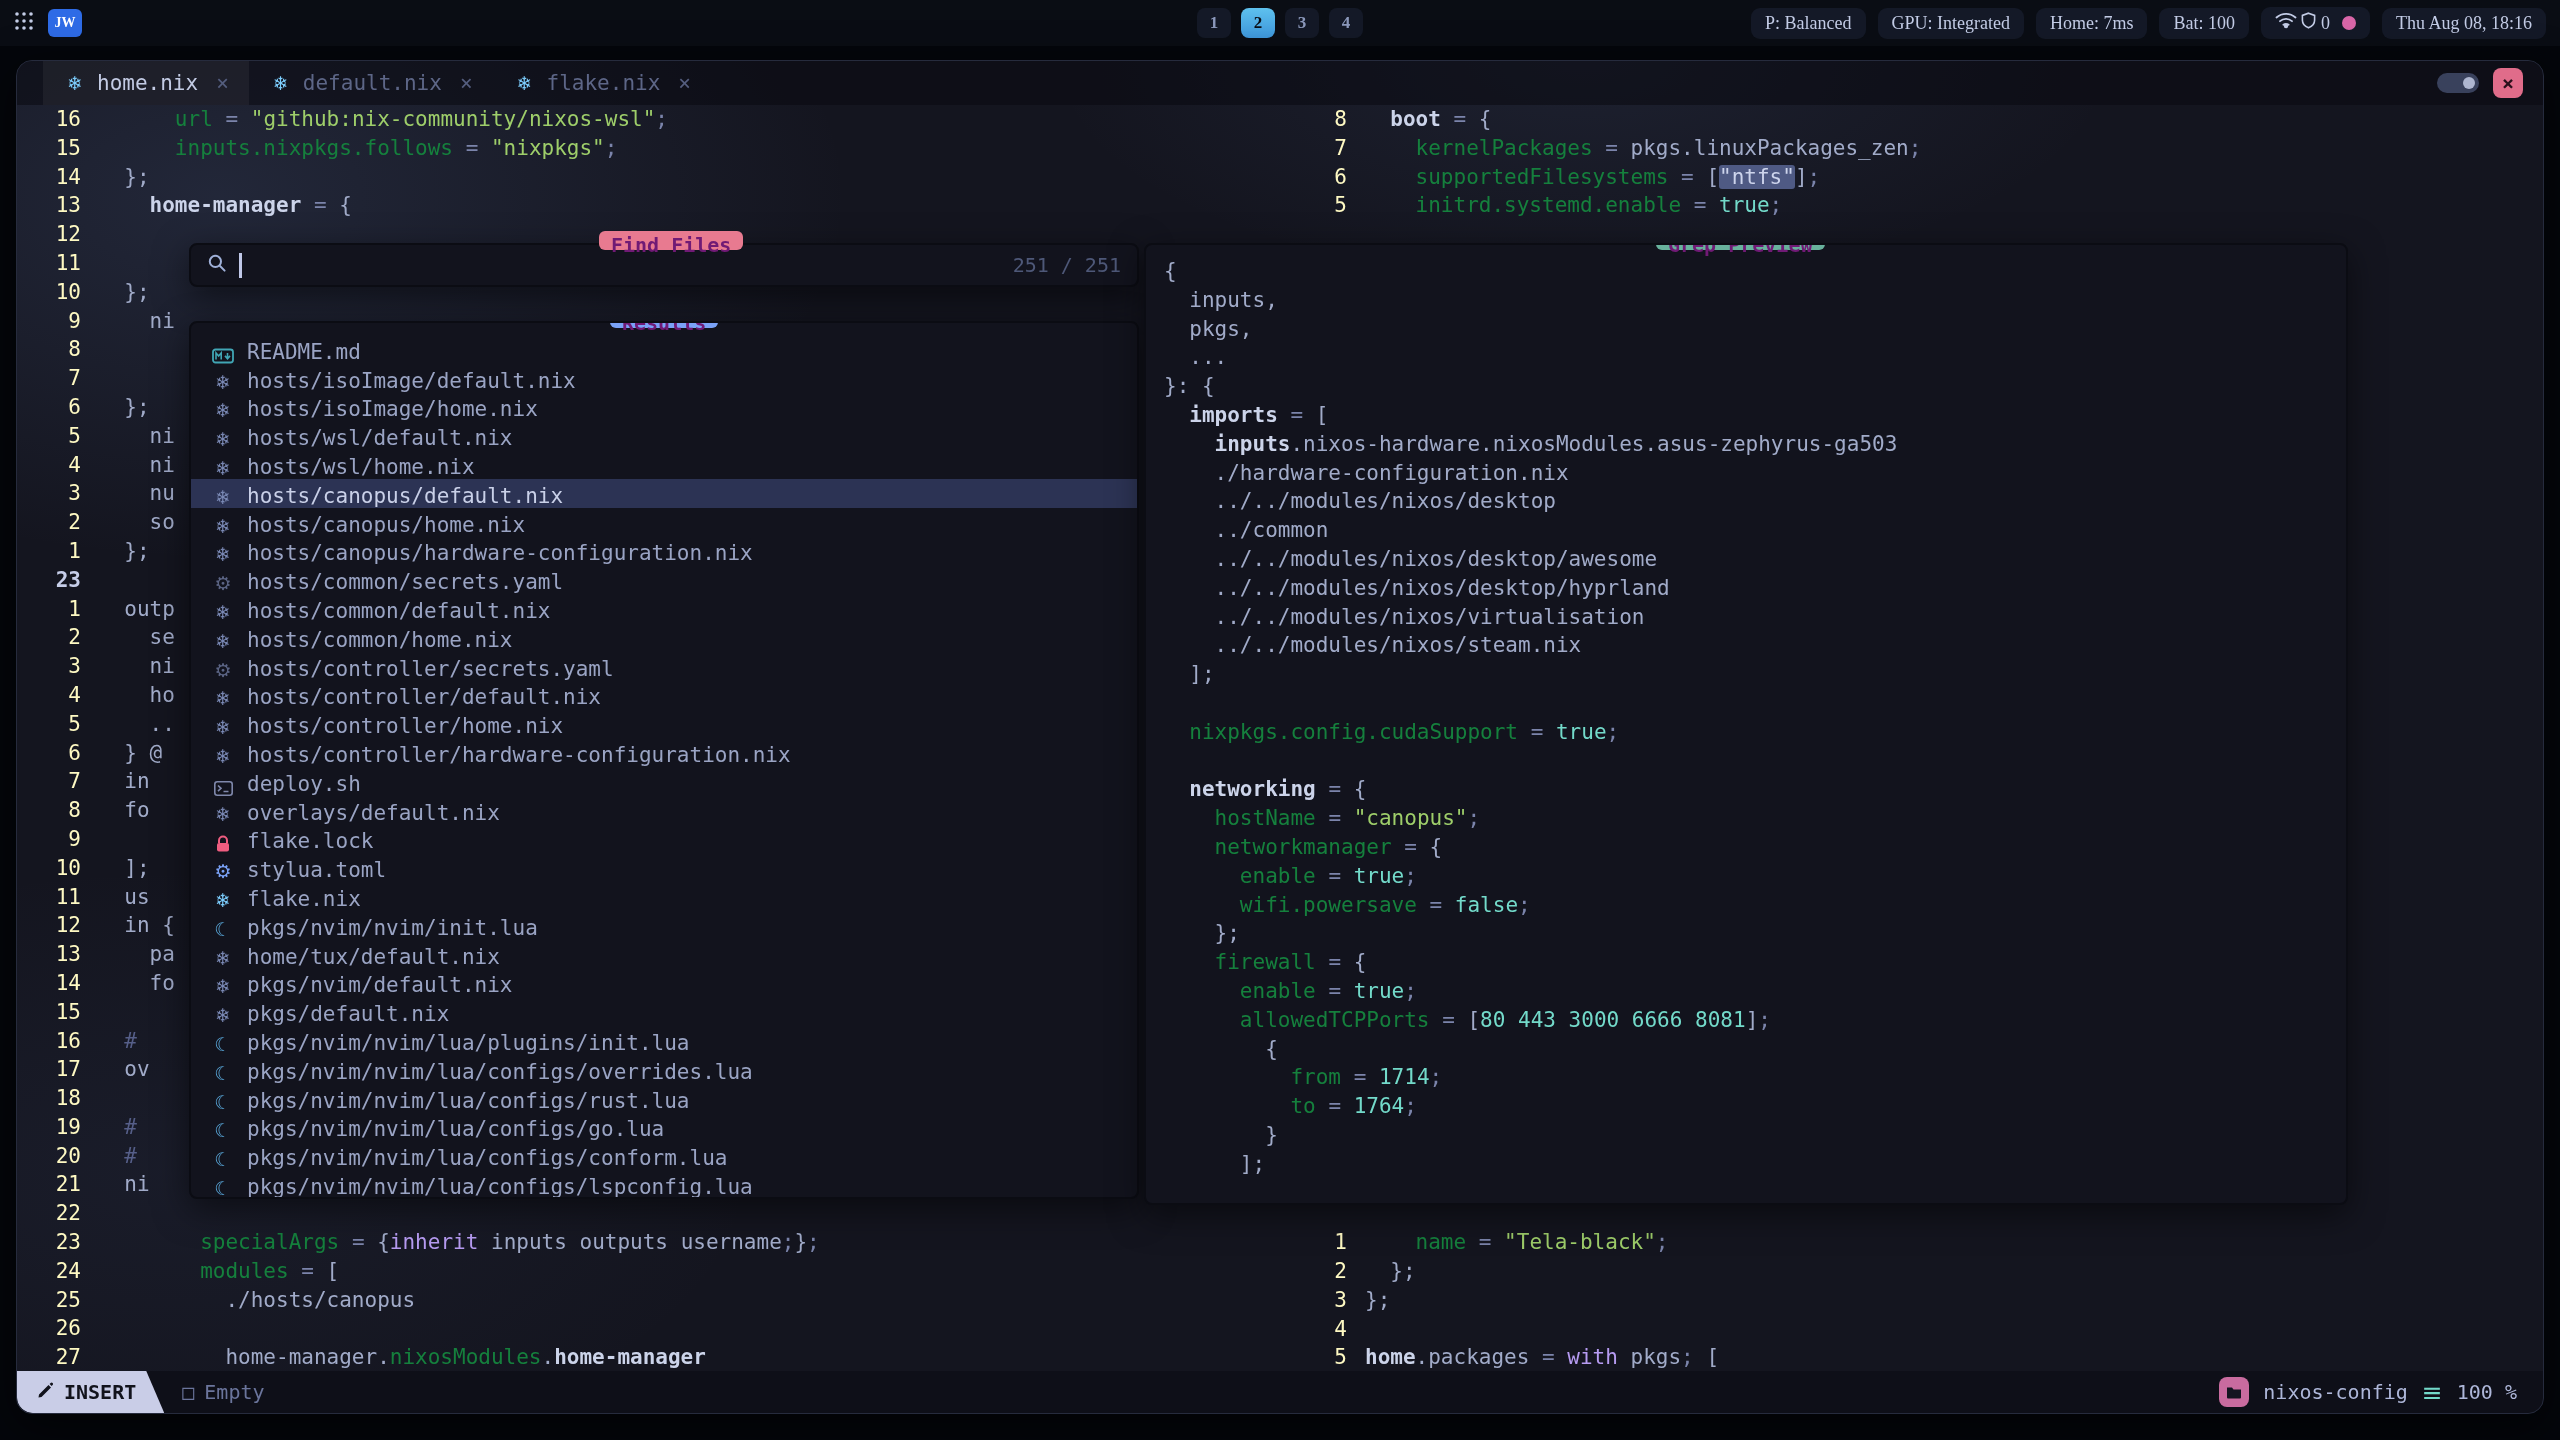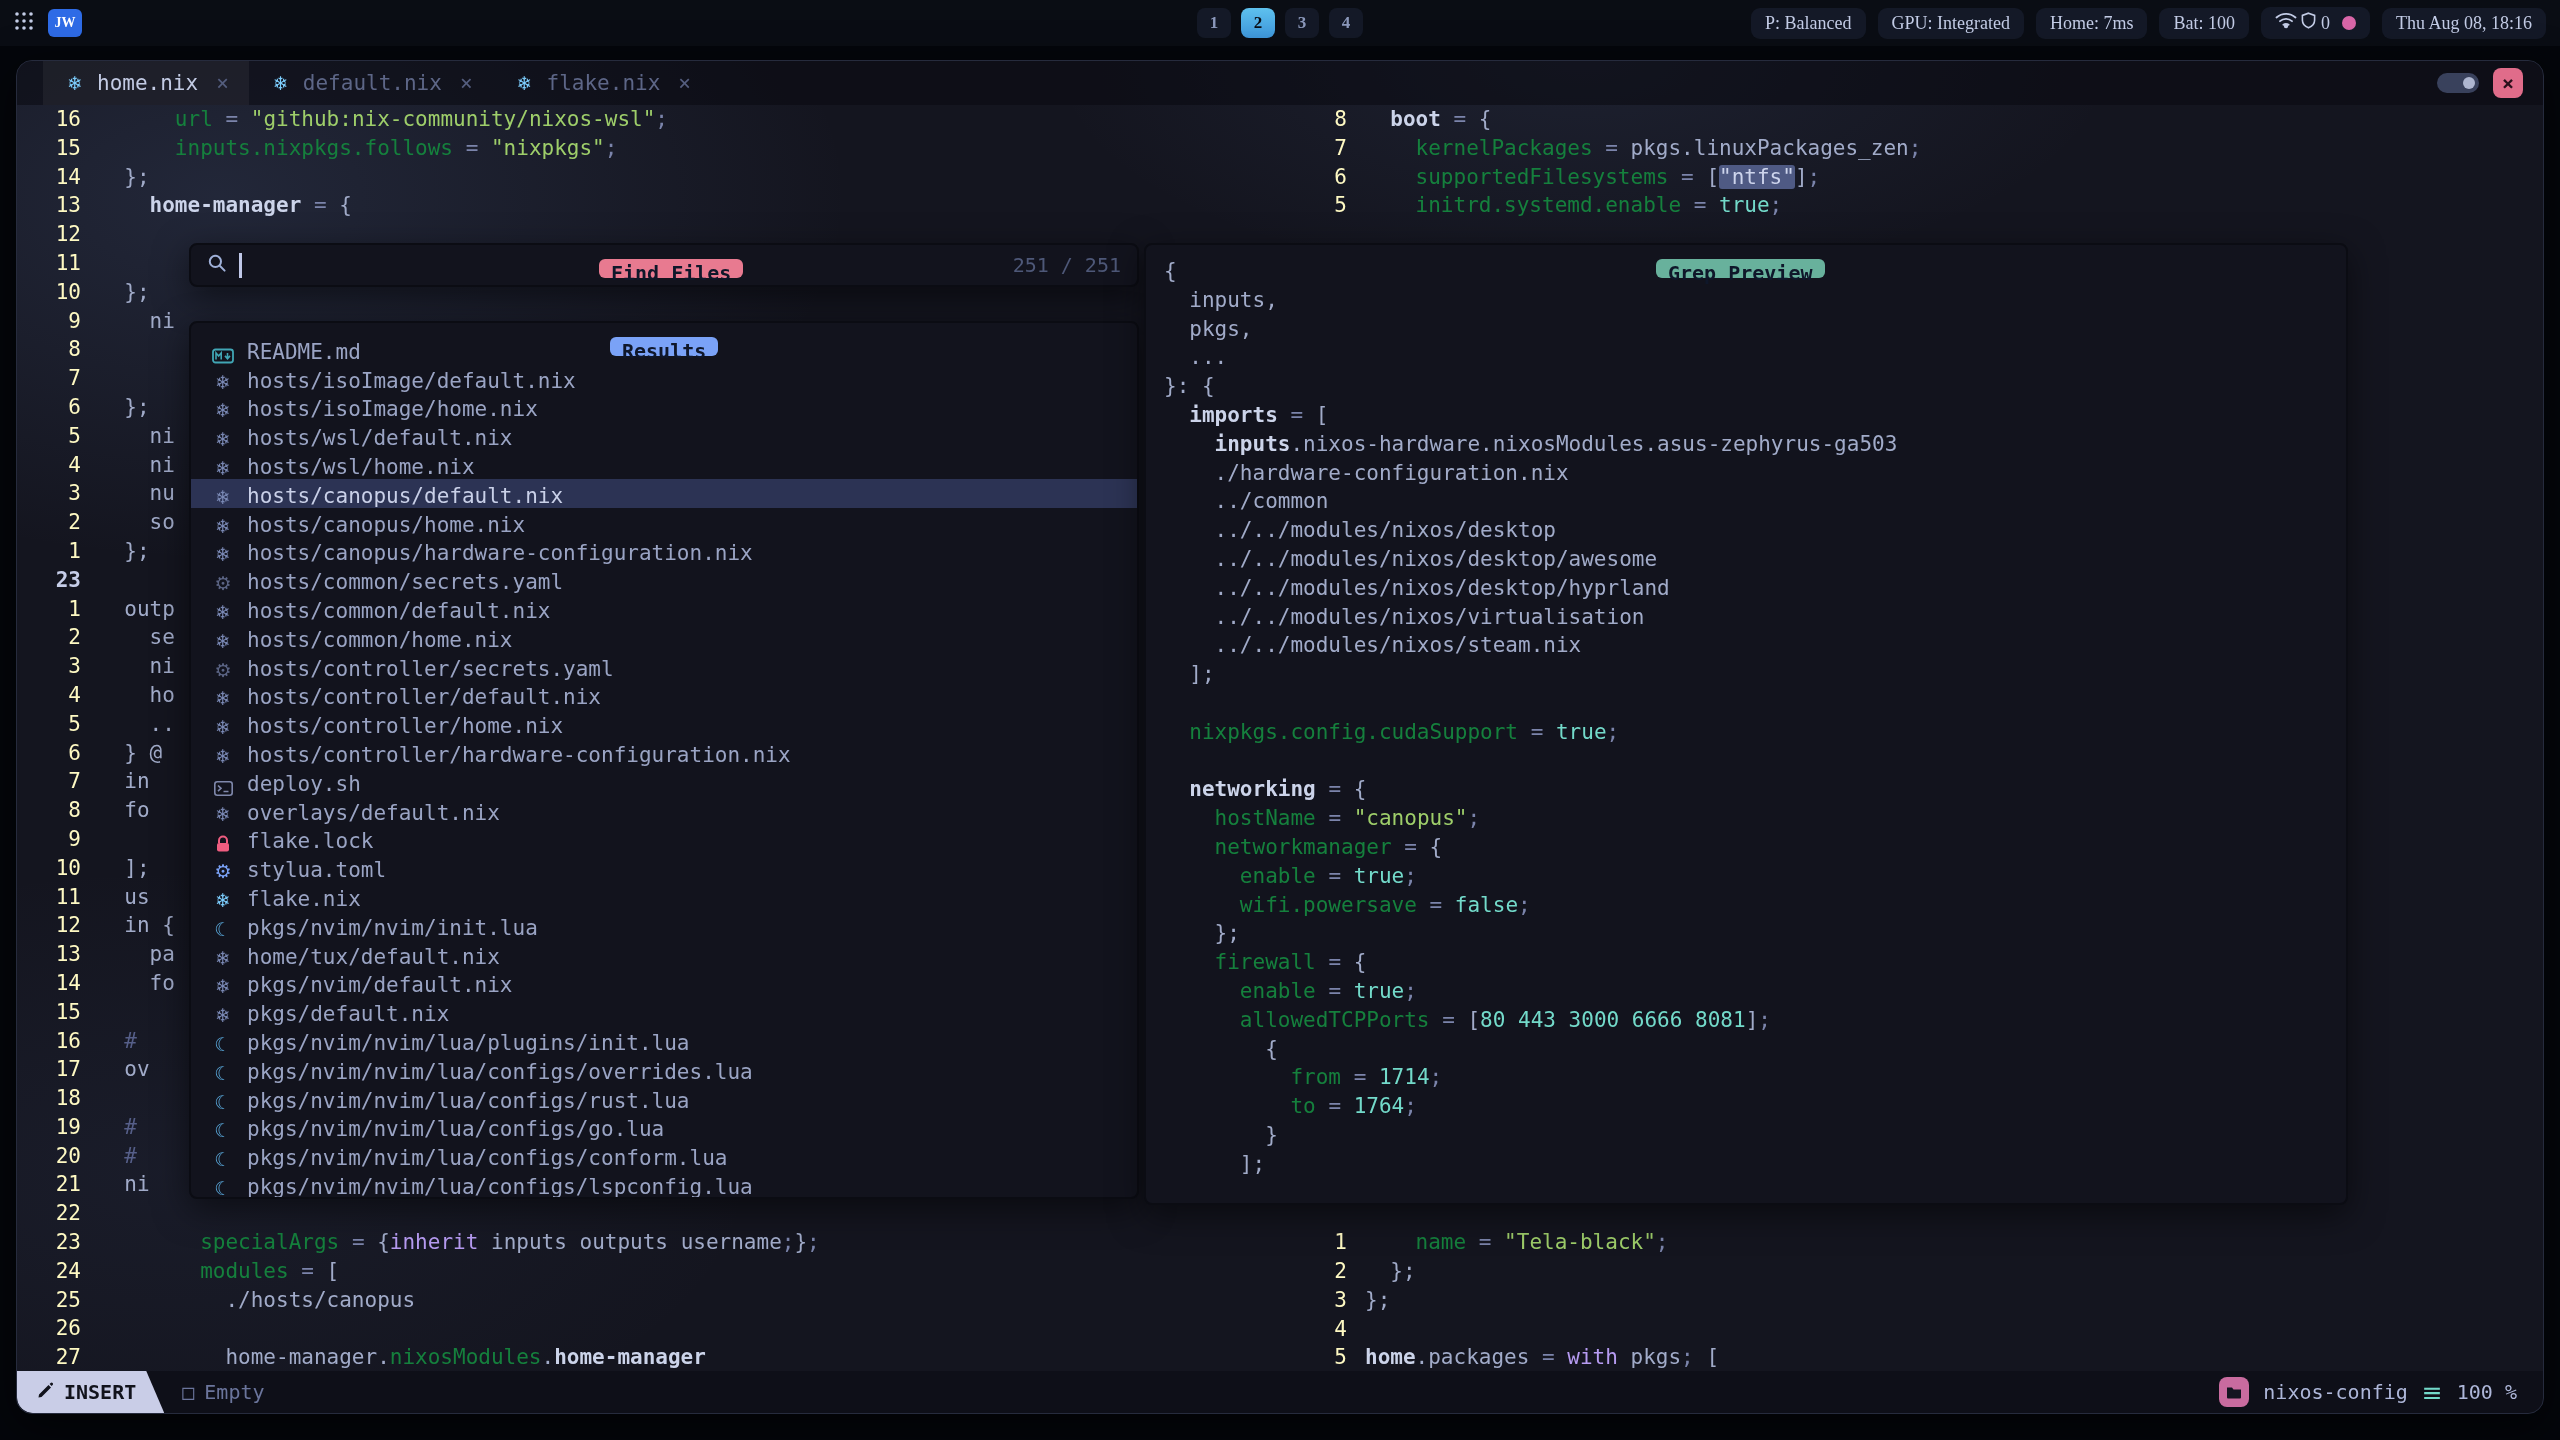--- a/index.html
+++ b/index.html
@@ -53,21 +53,21 @@
   .crow.cur .gut{color:#c6cde8;font-weight:bold;}
   .spacer{height:1008px;}
   .s-fg{color:#a1abc9;} .s-w{color:#15803d;} .s-b{color:#ccd4ea;font-weight:bold;}
   .s-op{color:#7b84ab;} .s-str{color:#9ece6a;} .s-bool{color:#73daca;}
   .s-num{color:#73daca;} .s-kw{color:#b69bf1;} .s-cm{color:#565f89;}
   .s-hl{color:#cdd4ec;background:#4f5a84;border-radius:3px;}
   
   .float{position:absolute;background:#12131d;border:2px solid #0b0c13;border-radius:8px;
     box-shadow:0 10px 34px rgba(0,0,0,.5);z-index:5;box-sizing:border-box;}
   .ftitle{position:absolute;top:-14px;height:19px;line-height:28px;padding:0 12px;
-    border-radius:6px;font-weight:bold;font-size:20px;color:#0f172a;z-index:6;white-space:nowrap;margin-top:28px;}
+    border-radius:6px;font-weight:bold;font-size:20px;color:#701a75;z-index:6;white-space:nowrap;}
   .f-prompt{left:172px;top:182px;width:950px;height:44px;display:flex;align-items:center;
     padding:0 16px;gap:12px;}
   .caret{width:3px;height:25px;background:#c0c8e8;}
   .counter{margin-left:auto;color:#4e5878;font-size:20px;}
   .f-results{left:172px;top:260px;width:950px;height:878px;padding-top:12px;overflow:hidden;}
   .ritem{display:flex;align-items:flex-end;gap:12px;height:28.8px;padding-left:20px;
     font-size:21px;color:#9aa4c4;white-space:pre;}
   .ritem.sel{background:#2c3354;color:#c9d0e8;}
   .ic{font-family:"DejaVu Sans",sans-serif;font-size:19px;width:24px;flex:0 0 24px;
     text-align:center;display:inline-flex;justify-content:center;align-items:center;}
@@ -302,22 +302,22 @@
       <span class="ftitle" style="left:510px;background:#68b19c;">Grep Preview</span>
       <div>
           <div class="crow"><span class="ltxt"><span class="s-fg">{</span></span></div>
           <div class="crow"><span class="ltxt"><span class="s-fg">  inputs,</span></span></div>
           <div class="crow"><span class="ltxt"><span class="s-fg">  pkgs,</span></span></div>
           <div class="crow"><span class="ltxt"><span class="s-fg">  ...</span></span></div>
           <div class="crow"><span class="ltxt"><span class="s-fg">}: {</span></span></div>
           <div class="crow"><span class="ltxt"><span class="s-fg">  </span><span class="s-b">imports </span><span class="s-op">= </span><span class="s-fg">[</span></span></div>
           <div class="crow"><span class="ltxt"><span class="s-fg">    </span><span class="s-b">inputs</span><span class="s-fg">.nixos-hardware.nixosModules.asus-zephyrus-ga503</span></span></div>
           <div class="crow"><span class="ltxt"><span class="s-fg">    ./hardware-configuration.nix</span></span></div>
+          <div class="crow"><span class="ltxt"><span class="s-fg">    ../../modules/nixos/desktop</span></span></div>
           <div class="crow"><span class="ltxt"><span class="s-fg">    ../common</span></span></div>
-          <div class="crow"><span class="ltxt"><span class="s-fg">    ../../modules/nixos/desktop</span></span></div>
           <div class="crow"><span class="ltxt"><span class="s-fg">    ../../modules/nixos/desktop/awesome</span></span></div>
           <div class="crow"><span class="ltxt"><span class="s-fg">    ../../modules/nixos/desktop/hyprland</span></span></div>
           <div class="crow"><span class="ltxt"><span class="s-fg">    ../../modules/nixos/virtualisation</span></span></div>
           <div class="crow"><span class="ltxt"><span class="s-fg">    ../../modules/nixos/steam.nix</span></span></div>
           <div class="crow"><span class="ltxt"><span class="s-fg">  ];</span></span></div>
           <div class="crow"><span class="ltxt"></span></div>
           <div class="crow"><span class="ltxt"><span class="s-fg">  </span><span class="s-w">nixpkgs.config.cudaSupport </span><span class="s-op">= </span><span class="s-bool">true</span><span class="s-op">;</span></span></div>
           <div class="crow"><span class="ltxt"></span></div>
           <div class="crow"><span class="ltxt"><span class="s-fg">  </span><span class="s-b">networking </span><span class="s-op">= </span><span class="s-fg">{</span></span></div>
           <div class="crow"><span class="ltxt"><span class="s-fg">    </span><span class="s-w">hostName </span><span class="s-op">= </span><span class="s-str">"canopus"</span><span class="s-op">;</span></span></div>

